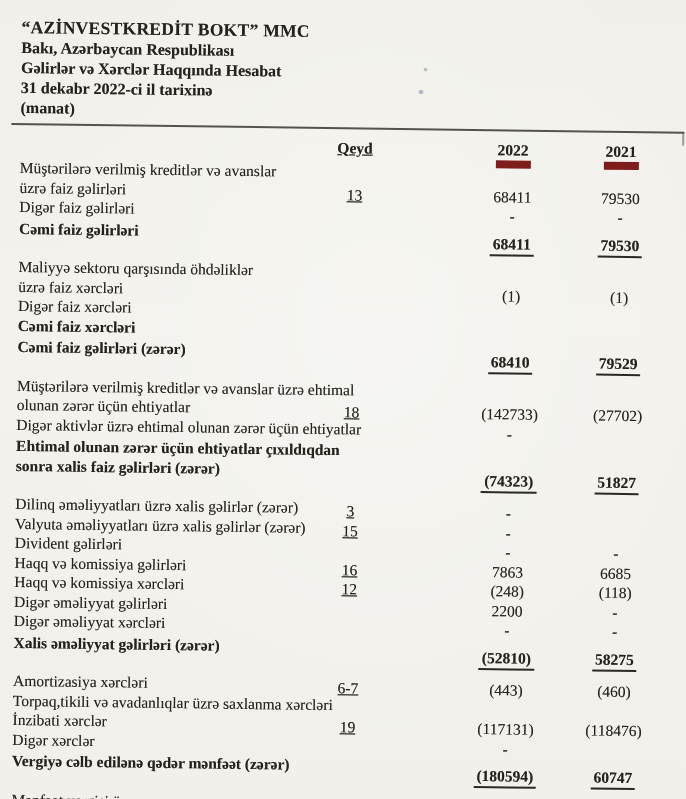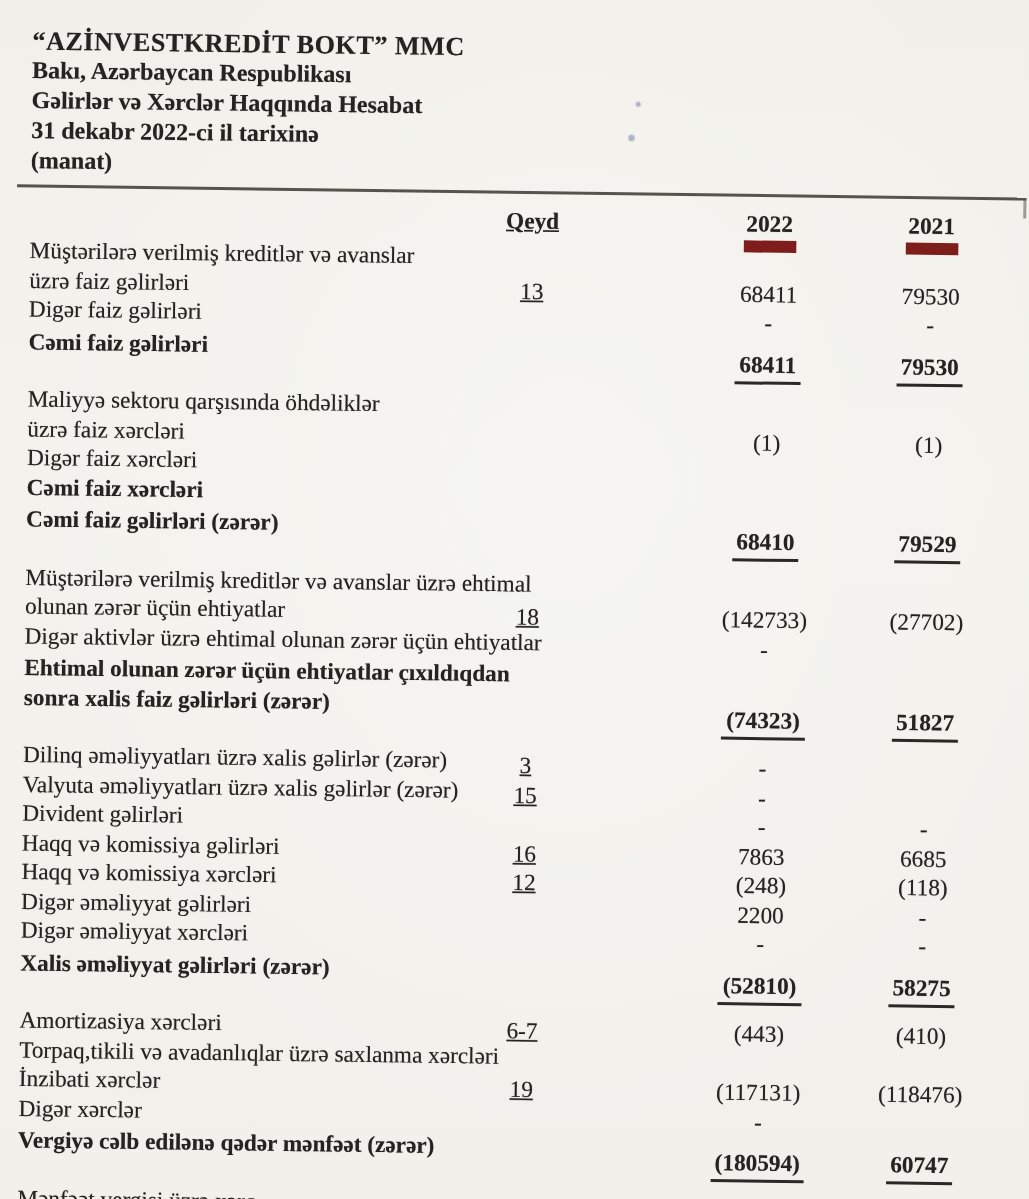--- a/index.html
+++ b/index.html
@@ -228,21 +228,21 @@
             <span class="val y2021"><span class="num">58275</span></span>
           </div>
         </div>
         <div class="section">
           <div class="row">
             <div class="label">
               <div>Amortizasiya xərcləri</div>
             </div>
             <span class="val note"><span class="num">6-7</span></span>
             <span class="val y2022"><span class="num">(443)</span></span>
-            <span class="val y2021"><span class="num">(410)</span></span>
+            <span class="val y2021"><span class="num">(460)</span></span>
           </div>
           <div class="row">
             <div class="label">
               <div>Torpaq,tikili və avadanlıqlar üzrə saxlanma xərcləri</div>
             </div>
           </div>
           <div class="row">
             <div class="label">
               <div>İnzibati xərclər</div>
             </div>

